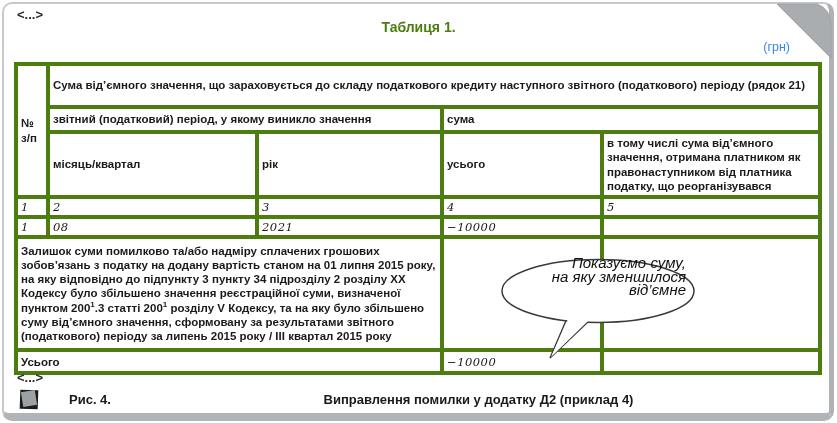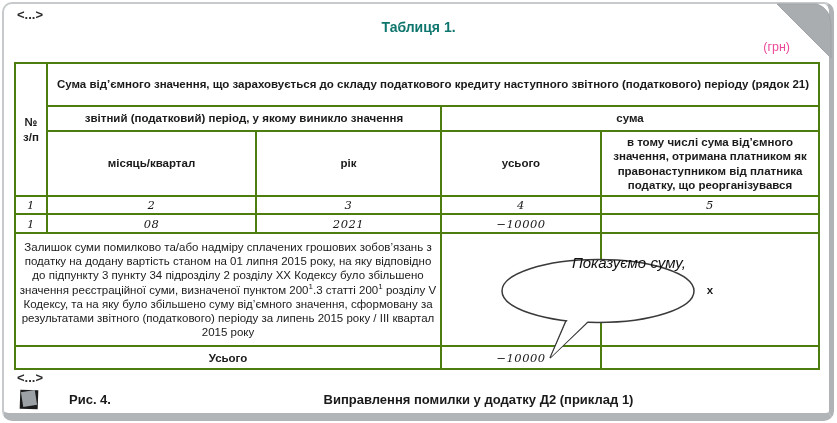--- a/index.html
+++ b/index.html
@@ -12,38 +12,38 @@
     position:absolute; left:2px; top:2px; right:3px; bottom:2px;
     background:#ffffff;
     border:2px solid #c7cacc;
     border-right:5px solid #afb3b6;
     border-bottom:8px solid #b2b5b8;
     border-radius:10px;
   }
   .fold { position:absolute; top:0; right:0; width:64px; height:64px; z-index:5; }
   .ellipsis-top { position:absolute; left:17px; top:7px; font-size:13px; font-weight:bold; color:#2b2b2b; }
   .tbl-title { position:absolute; left:0; right:0; top:19px; text-align:center;
-               font-weight:bold; font-size:14px; color:#0f766e; }
-  .grn { position:absolute; right:47px; top:40px; font-size:12.5px; color:#ec4899; }
+               font-weight:bold; font-size:14px; color:#4d7c0f; }
+  .grn { position:absolute; right:47px; top:40px; font-size:12.5px; color:#3b82f6; }
 
   table.main {
     position:absolute; left:14px; top:62px; width:804px;
     border-collapse:collapse; table-layout:fixed;
     border:2px solid #111;
   }
   table.main td {
-    border:2px solid #4d7c0f; text-align:center; vertical-align:middle;
+    border:4px solid #4d7c0f; text-align:left; vertical-align:middle;
     font-size:11.5px; line-height:1.22; padding:1px 3px; overflow:hidden;
   }
   td.hdr { font-weight:bold; }
   td.small-hdr { font-size:11px; line-height:1.18; }
   td.no-cell { vertical-align:bottom; padding-bottom:32px; font-weight:bold; }
   .hand { font-family:"DejaVu Serif", serif; font-style:italic; font-size:13px; letter-spacing:0.5px; }
   td.note-cell { text-align:justify; vertical-align:top; padding:3px 6px 2px 6px;
-                 font-size:11.2px; line-height:14.4px; font-weight:normal; }
+                 font-size:11.2px; line-height:14.4px; font-weight:bold; }
   td.note-cell sup { font-size:8px; }
   td.total-label { text-align:left; font-weight:bold; padding-left:6px; font-size:12.5px; }
   td.x-cell { font-weight:bold; font-size:12px; }
 
   .callout-svg { position:absolute; left:488px; top:258px; z-index:3; }
   .callout-text {
     position:absolute; left:506px; top:256px; width:180px; z-index:4;
     text-align:right; font-style:italic; font-size:15px; line-height:13.5px; color:#111;
   }
   .ellipsis-bottom { position:absolute; left:17px; top:370px; font-size:13px; font-weight:bold; color:#2b2b2b; }
@@ -123,24 +123,25 @@
     </tbody>
   </table>
 
   <svg class="callout-svg" width="235" height="104" viewBox="0 0 235 104">
     <path d="M80,58 L62,100 L104,60 Z" fill="#ffffff" stroke="#3a3a3a" stroke-width="1.4"></path>
     <ellipse cx="110" cy="33" rx="96" ry="31.5" fill="#ffffff" stroke="#3a3a3a" stroke-width="1.5"></ellipse>
     <path d="M81,59 L63,99 L102,61" fill="#ffffff" stroke="none"></path>
   </svg>
   <div class="callout-text">
     <div>Показуємо суму,</div>
+    <div>на яку зменшилося від’ємне</div>
   </div>
 
   <div class="ellipsis-bottom">&lt;...&gt;</div>
 
   <div class="fig-icon">
     <div class="blk"></div>
     <div class="gry"></div>
   </div>
   <div class="fig-label">Рис. 4.</div>
-  <div class="fig-caption">Виправлення помилки у додатку Д2 (приклад 1)</div>
+  <div class="fig-caption">Виправлення помилки у додатку Д2 (приклад 4)</div>
 
 </div>
 
 </body></html>

